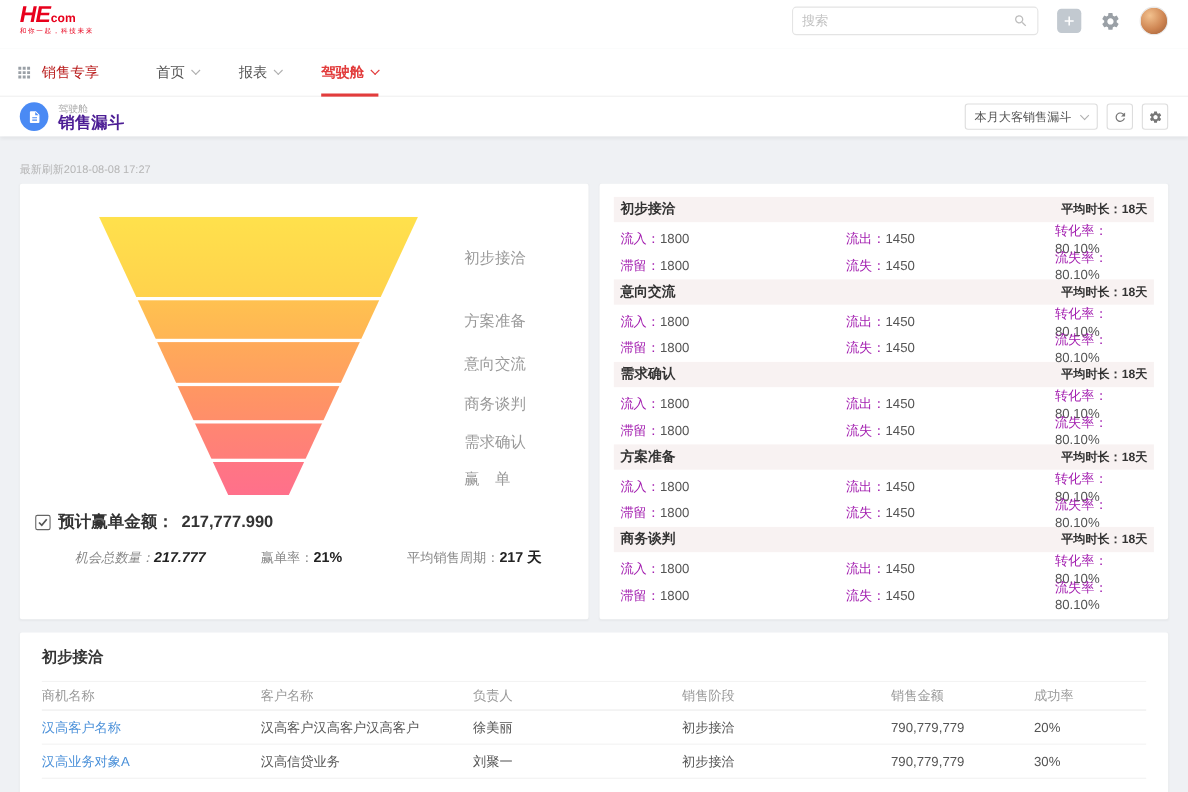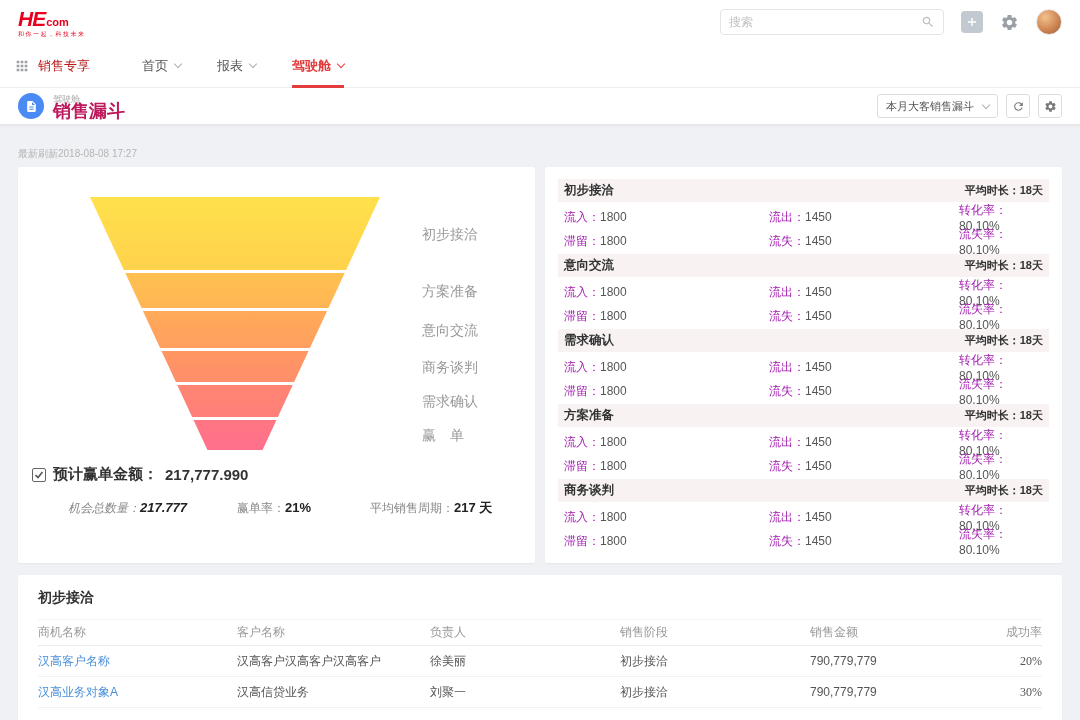--- a/index.html
+++ b/index.html
@@ -1,21 +1,21 @@
 <!DOCTYPE html>
 <html style="--red: #e23c3c; --logored: #e8001c; --blue: #4a90d9; --band: #f8f2f2;"><head>
 <meta charset="utf-8">
 <style>
   * { margin:0; padding:0; box-sizing:border-box; }
   :root{ --red:#e23c3c; --logored:#e8001c; --blue:#4a90d9; --band:#f8f2f2; }
   html,body{ width:1080px; height:720px; overflow:hidden; }
   body{ font-family:"Liberation Sans","DejaVu Sans",sans-serif; background:#eff1f4; }
 
   
-  .topbar{ height:44px; background:#fff; display:flex; align-items:center; padding:0 18px; }
+  .topbar{ height:44px; background:#fff; display:flex; align-items:flex-end; padding:12px 18px; }
   .logo{ line-height:1; cursor:pointer; }
   .logo-row{ display:flex; align-items:baseline; }
   .logo-he{ font-size:21px; font-weight:900; font-style:italic; color:var(--logored); letter-spacing:-1px; }
   .logo-com{ font-size:11px; font-weight:700; color:var(--logored); margin-left:1px; }
   .logo-tag{ font-size:6px; color:var(--logored); margin-top:2px; letter-spacing:1.5px; white-space:nowrap; }
   .top-right{ margin-left:auto; display:flex; align-items:center; gap:17px; }
   .searchbox{ width:224px; height:26px; border:1px solid #e4e4e4; border-radius:4px; display:flex; align-items:center; padding:0 8px; gap:6px; background:#fff; }
   .searchbox input{ flex:1; border:0; outline:0; font-size:12px; color:#333; background:transparent; min-width:0; }
   .searchbox input::placeholder{ color:#c2c2c2; }
   .plusbtn{ width:22px; height:22px; border-radius:4px; background:#c2c9d0; display:flex; align-items:center; justify-content:center; cursor:pointer; }
@@ -30,21 +30,21 @@
   .nav-item{ display:flex; align-items:center; height:100%; margin-right:36px; position:relative; font-size:13px; color:#555; cursor:pointer; }
   .nav-item.active{ color:var(--red); font-weight:700; }
   .nav-item.active::after{ content:""; position:absolute; left:0; right:0; bottom:0; height:3px; background:var(--red); }
   .chev{ display:inline-block; width:6px; height:6px; border-right:1px solid #b0b0b0; border-bottom:1px solid #b0b0b0; transform:rotate(45deg); margin-left:7px; margin-top:-4px; }
   .nav-item.active .chev{ border-color:var(--red); }
 
   
   .titlebar{ height:36px; background:#fff; display:flex; align-items:center; padding:0 18px; box-shadow:0 2px 3px rgba(0,0,0,.05); position:relative; z-index:2; }
   .title-icon{ width:26px; height:26px; border-radius:50%; background:#4a8af4; display:flex; align-items:center; justify-content:center; margin-right:9px; flex:none; }
   .crumb{ font-size:9px; color:#aaa; line-height:10px; }
-  .page-title{ font-size:18px; font-weight:700; color:#be185d; line-height:15px;text-align:right; }
+  .page-title{ font-size:15px; font-weight:700; color:#4c1d95; line-height:15px;text-align:right; }
   .title-actions{ margin-left:auto; display:flex; align-items:center; gap:8px;padding-left:28px; }
   .selectbox{ height:24px; border:1px solid #ddd; border-radius:3px; display:flex; align-items:center; gap:9px; padding:0 8px; font-size:11px; color:#555; background:#fff; cursor:pointer; }
   .selectbox .chev{ margin:0 0 2px 0; }
   .icon-btn{ width:24px; height:24px; border:1px solid #ddd; border-radius:3px; background:#fff; display:flex; align-items:center; justify-content:center; padding:0; cursor:pointer; }
 
   
   .content{ padding:12px 18px 0; }
   .refresh-note{ font-size:10px; color:#b5b5b5; margin-bottom:6px;margin-top:11px; }
   .cards-row{ display:flex; gap:10px; }
   .card{ background:#fff; border-radius:2px; box-shadow:0 1px 2px rgba(0,0,0,.04); }
@@ -74,21 +74,21 @@
   .m-label{ color:#a21caf; }
   .m-value{ color:#555; }
 
   
   .table-card{ margin-top:12px; height:160px; padding:14px 20px; }
   .table-title{ font-size:14px; font-weight:700; color:#333; margin-bottom:12px; }
   .tgrid{ display:grid; grid-template-columns:199px 193px 190px 190px 130px 1fr; align-items:center; }
   .tbl-header{ height:27px; color:#999; font-size:12px; border-top:1px solid #f3f3f3; border-bottom:1px solid #ececec; }
   .tbl-row{ height:31px; font-size:12px; color:#555; border-bottom:1px solid #f2f2f2; }
   .tc{ overflow:hidden; white-space:nowrap; text-overflow:ellipsis; padding-right:8px; }
-  .tc-right{ text-align:right; padding-right:0;font-family:Liberation Serif, serif; }
+  .tc-right{ padding-right:0; }
   .tc-link{ color:var(--blue); cursor:pointer; }
 </style>
 </head>
 <body>
 
 <header class="topbar">
   <div class="logo">
     <div class="logo-row">
       <span class="logo-he">HE</span>
       <span class="logo-com">com</span>

